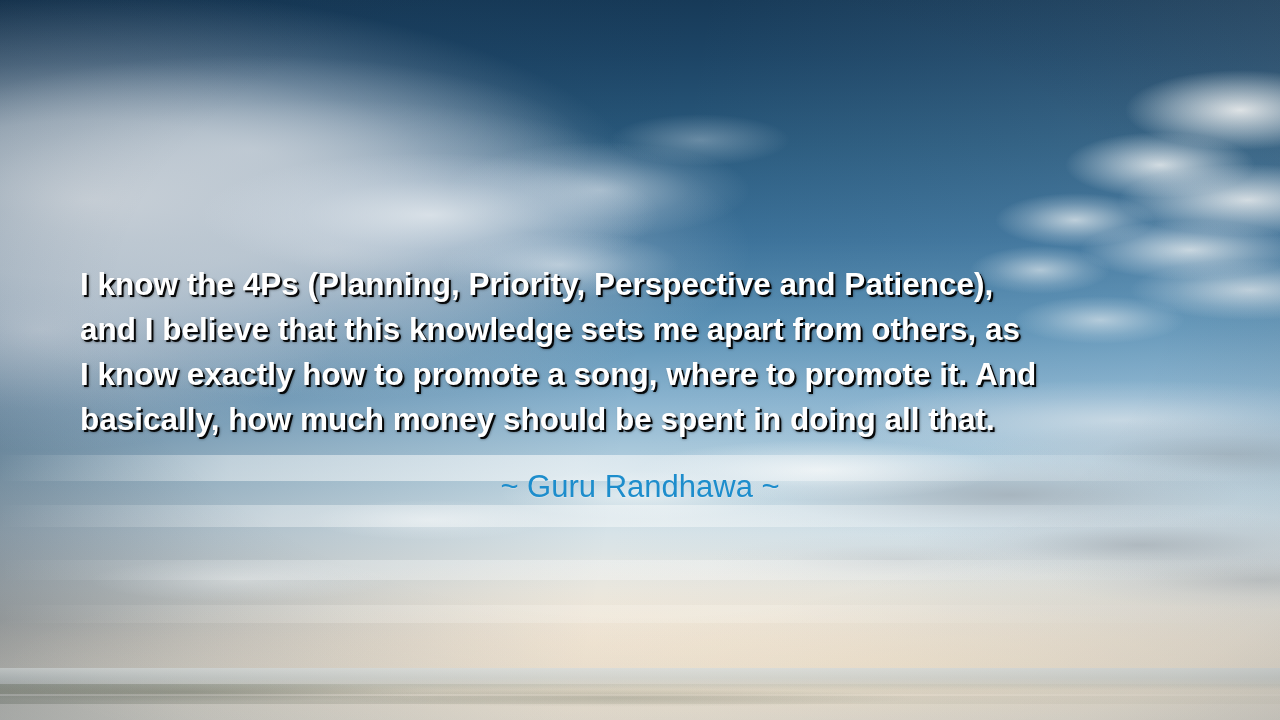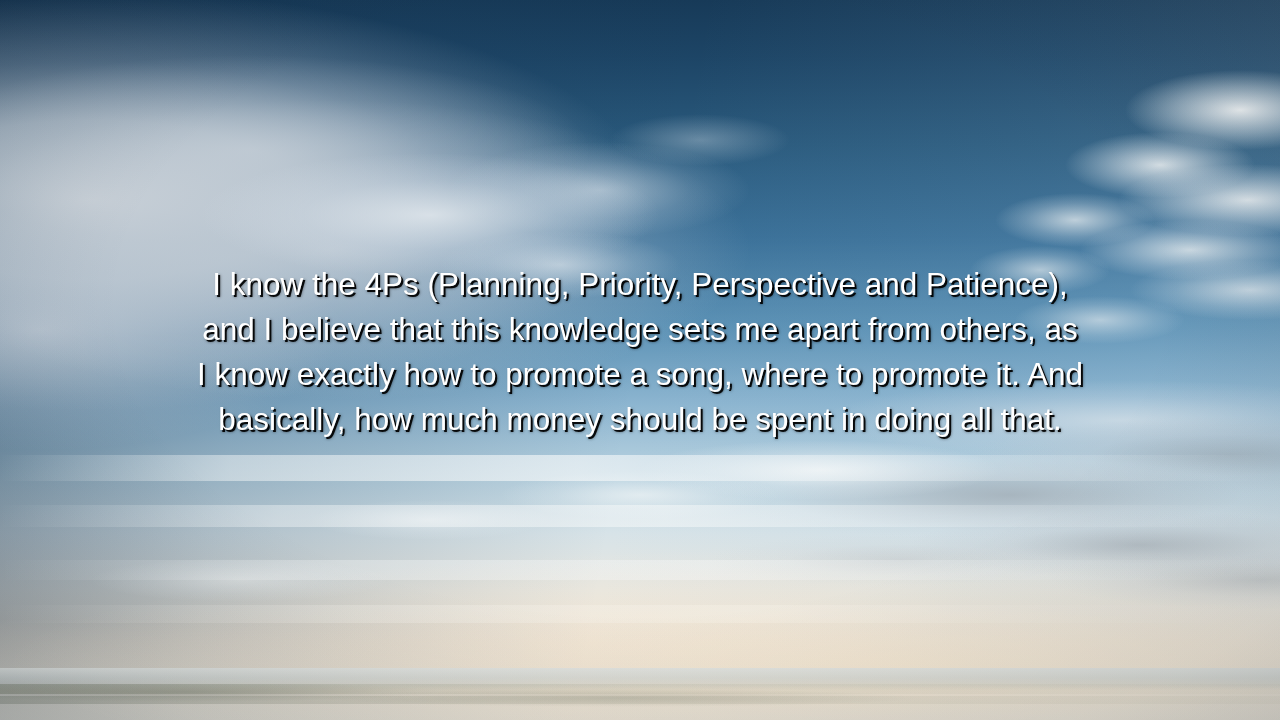--- a/index.html
+++ b/index.html
@@ -245,25 +245,24 @@
     display: flex;
     flex-direction: column;
     align-items: center;
     justify-content: flex-start;
     padding-top: 262px;
     box-sizing: border-box;
   }
 
   #quote-text {
     width: 1120px;
-    text-align: center;
     color: #ffffff;
     font-family: "Liberation Sans", sans-serif;
     font-size: 31.5px;
-    font-weight: 400;
+    font-weight: 700;
     line-height: 45px;
     letter-spacing: 0px;
     text-shadow:
        2px 2px 0px rgba(0,0,0,0.92),
        2px 2px 3px rgba(0,0,0,0.55);
     white-space: pre-line;
   }
 
   #quote-author {
     margin-top: 26px;
@@ -295,15 +294,16 @@
   <div id="ground-haze"></div>
   <div id="ground-texture"></div>
 
   <div class="layer" id="vignette"></div>
 
   <div id="text-block">
     <div id="quote-text">I know the 4Ps (Planning, Priority, Perspective and Patience),
 and I believe that this knowledge sets me apart from others, as
 I know exactly how to promote a song, where to promote it. And
 basically, how much money should be spent in doing all that.</div>
+    <div id="quote-author">~ Guru Randhawa ~</div>
   </div>
 
 </div>
 
 </body></html>

